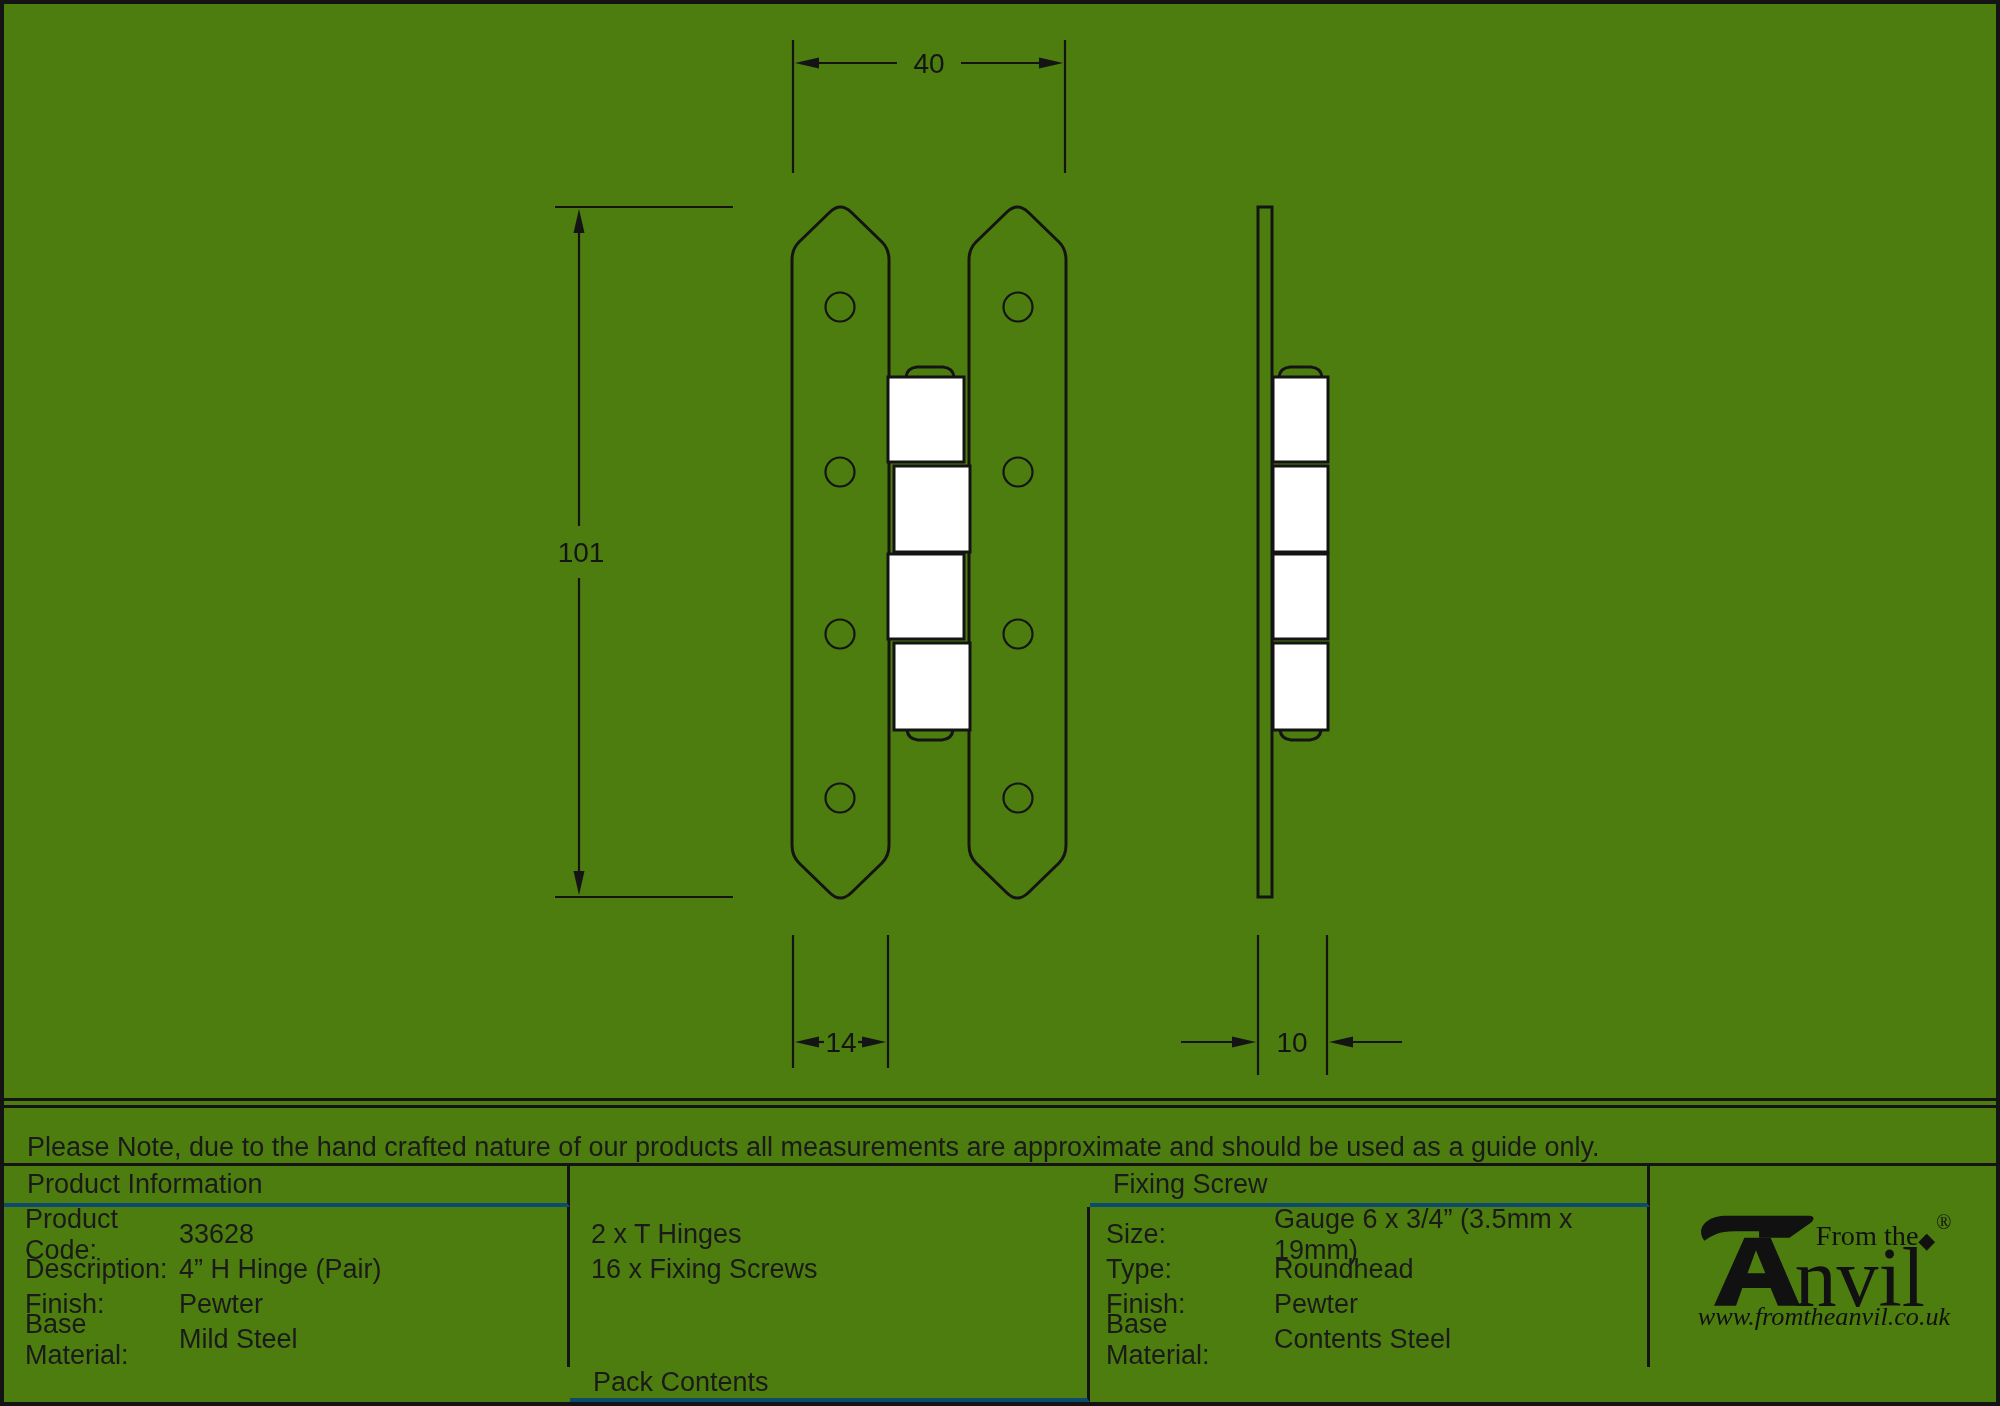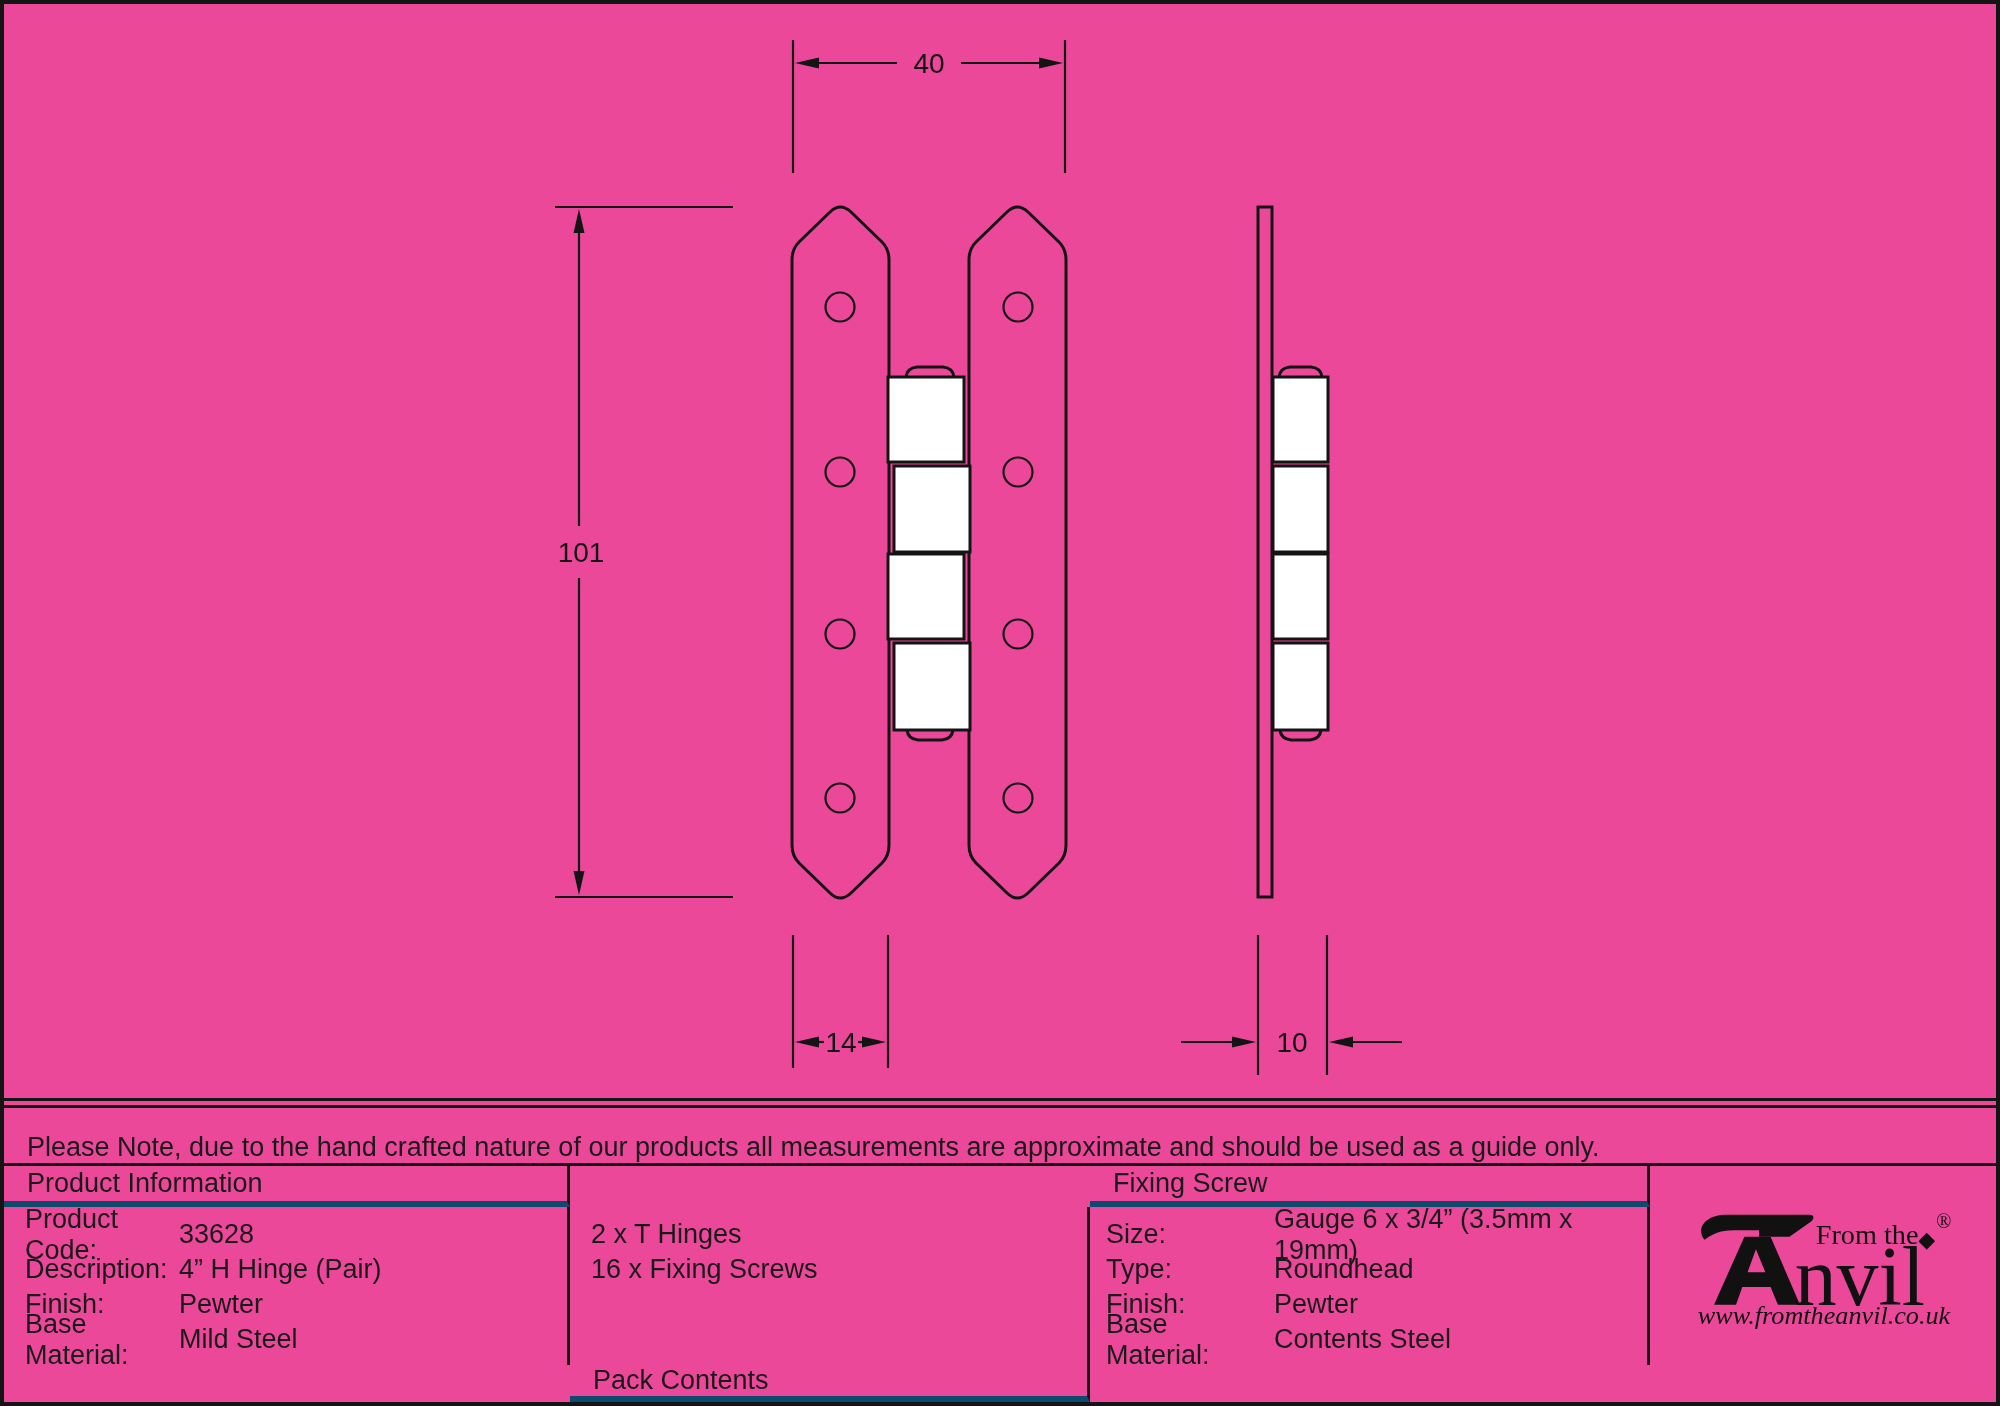--- a/index.html
+++ b/index.html
@@ -1,19 +1,19 @@
 <!DOCTYPE html>
 <html><head>
 <meta charset="utf-8">
 <style>
   html,body { margin:0; padding:0; background:#e8e8e8; }
   #page {
     position:relative;
     width:2000px; height:1406px;
-    background:#ec4899;
+    background:#4d7c0f;
     border:4px solid #141414;
     box-sizing:border-box;
     font-family:"Liberation Sans", sans-serif;
     color:#1a1a1a;
     overflow:hidden;
   }
   
   .drawing-area {
     position:absolute; left:0; top:0;
     width:1992px; height:1097px;
@@ -43,21 +43,21 @@
   }
   .grid {
     display:grid;
     width:100%; height:236px;
     grid-template-columns:566px 520px 560px 1fr;
     grid-template-rows:41px 1fr;
   }
   .cell { box-sizing:border-box; }
   .vr   { border-right:3px solid #141414; }
   .hdr  {
-    border-bottom:6px solid #0c4a6e;
+    border-bottom:4px solid #0c4a6e;
     display:flex; align-items:center;
     padding-left:23px;
   }
   .body-cell { padding:10px 0 0 0; }
   .line { display:flex; height:35px; align-items:center; padding-left:21px; }
   .lbl-pi  { width:154px; flex:none; }
   .line-fs { padding-left:16px; }
   .lbl-fs  { width:168px; flex:none; }
   .logo-cell {
     grid-column:4; grid-row:1 / 3;

